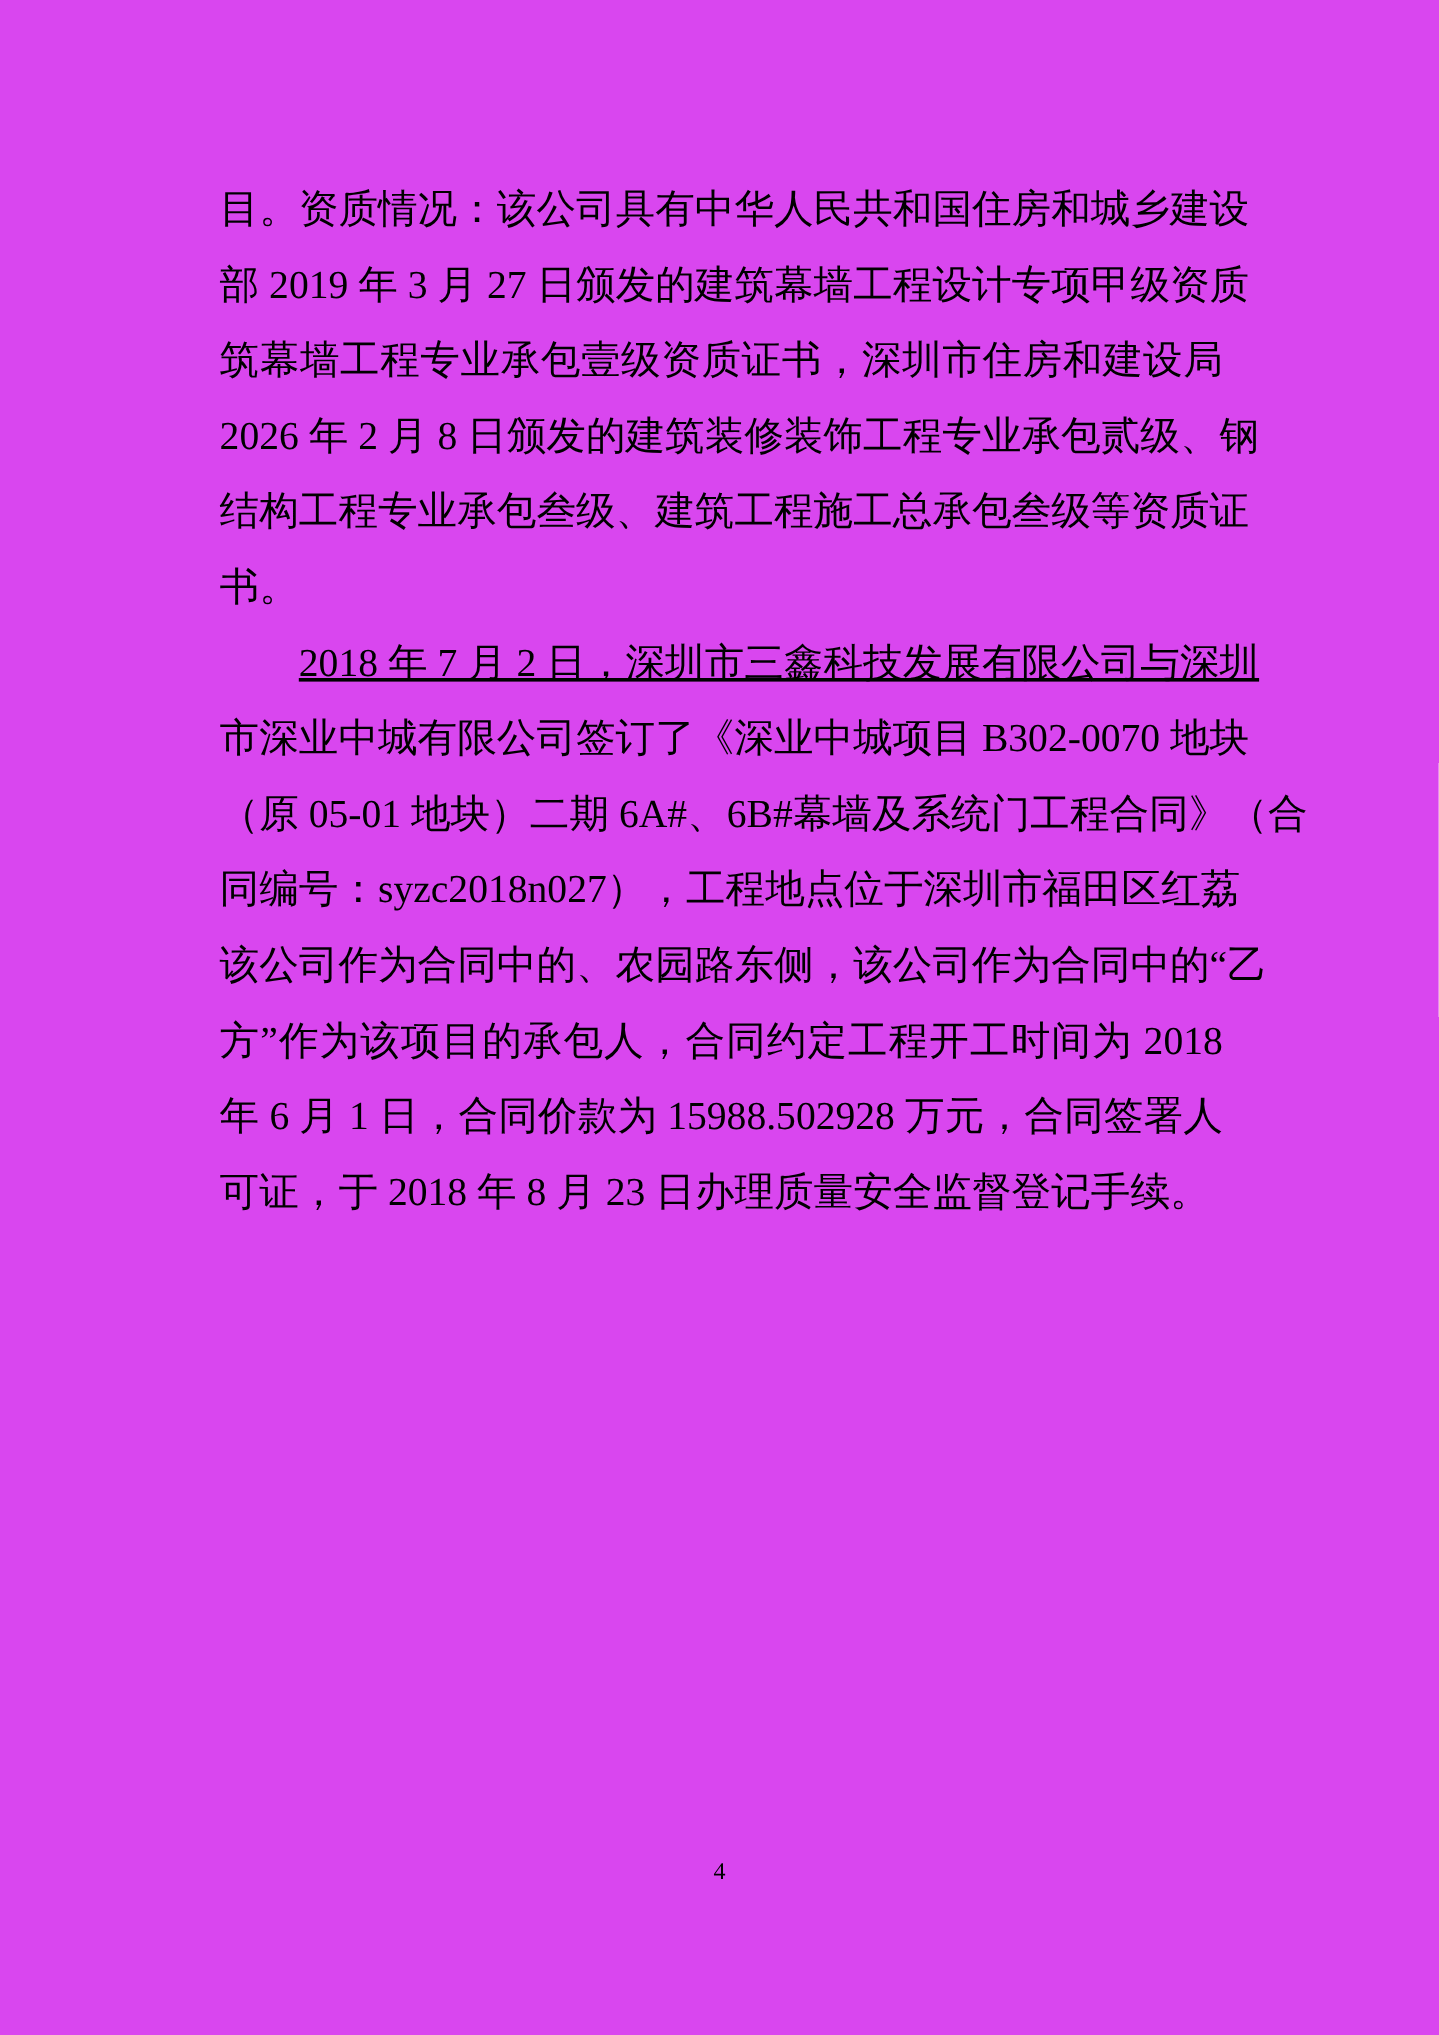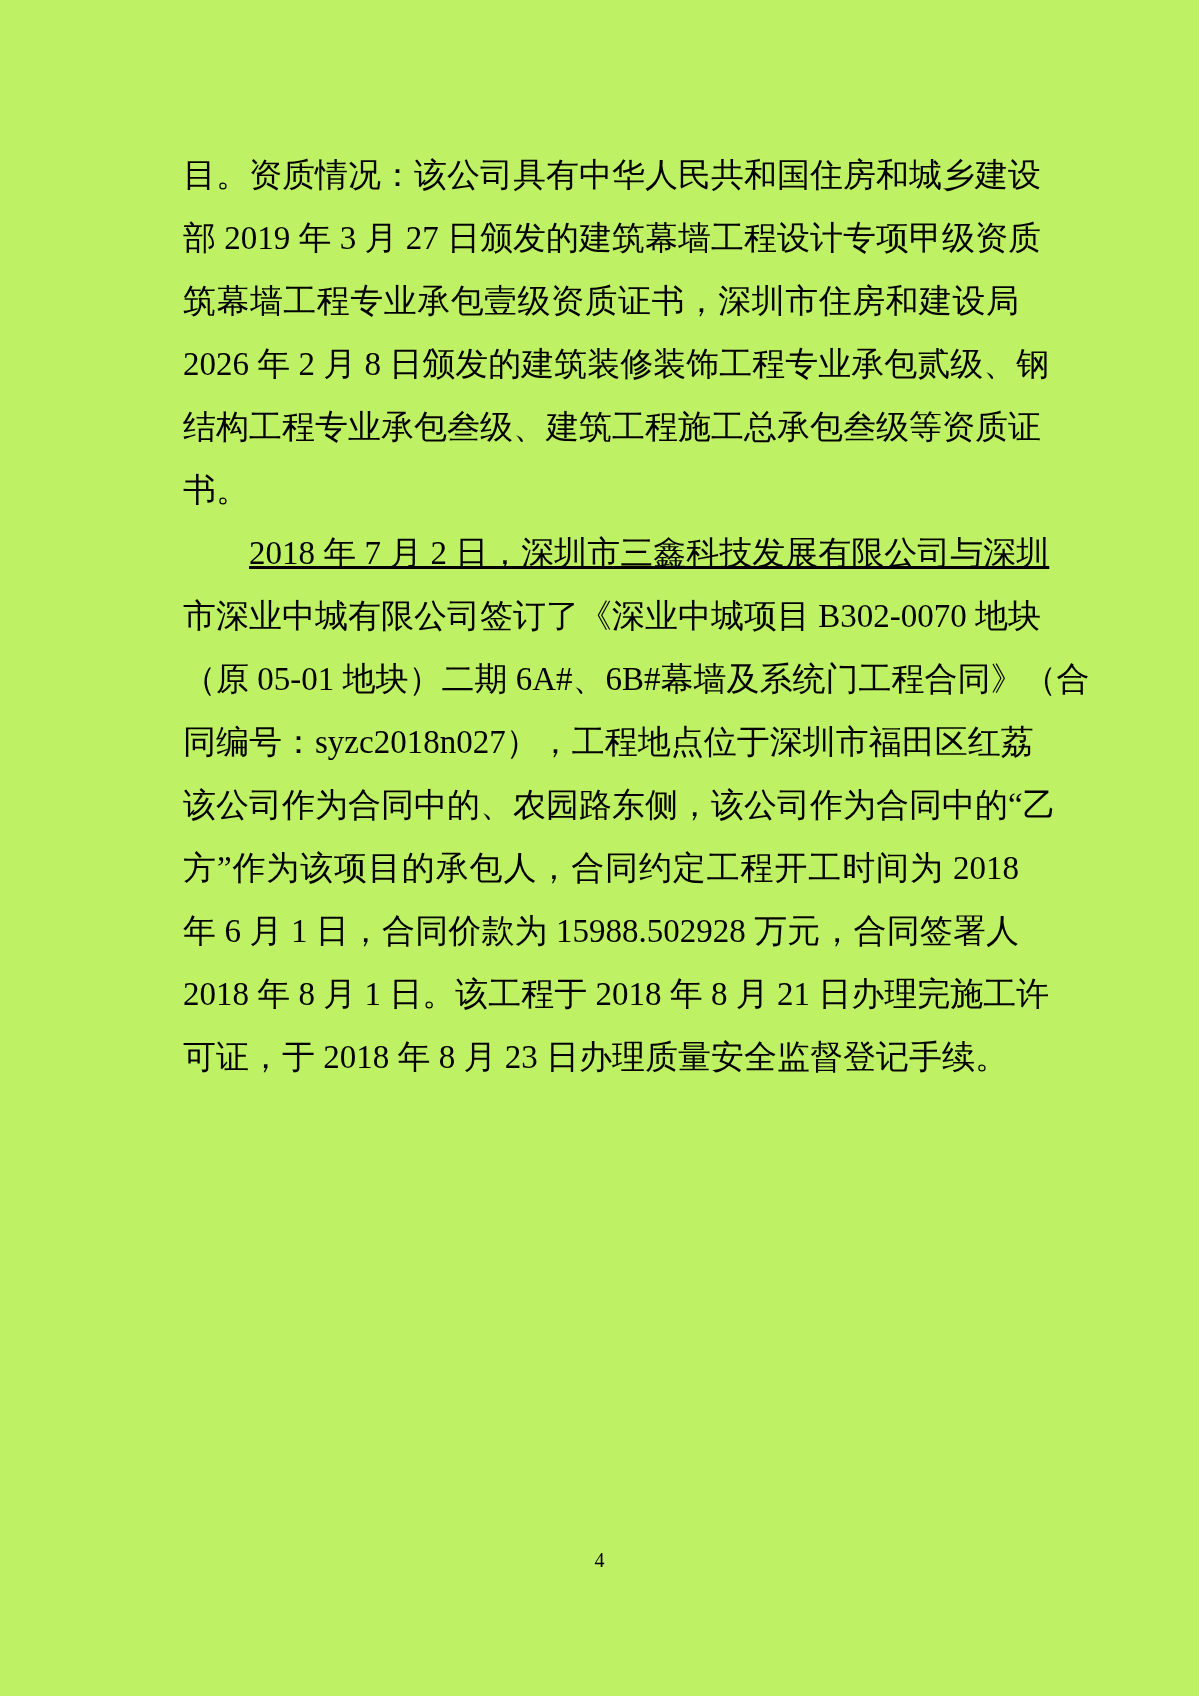--- a/index.html
+++ b/index.html
@@ -4,21 +4,21 @@
 <style>
   html, body {
     margin: 0;
     padding: 0;
     background: #ffffff;
   }
   .document-page {
     position: relative;
     width: 1199px;
     height: 1696px;
-    background: #bef264;
+    background: #d946ef;
     overflow: hidden;
     font-family: "Liberation Serif", "DejaVu Serif", serif;
     color: #000000;
   }
   .text-block {
     position: absolute;
     top: 144px;
     left: 183px;
     width: 836px;
     font-size: 33px;
@@ -67,21 +67,20 @@
     </div>
 
     <div>
       <div class="doc-line para-start">2018 年 7 月 2 日，深圳市三鑫科技发展有限公司与深圳</div>
       <div class="doc-line">市深业中城有限公司签订了《深业中城项目 B302-0070 地块</div>
       <div class="doc-line">（原 05-01 地块）二期 6A#、6B#幕墙及系统门工程合同》（合</div>
       <div class="doc-line">同编号：syzc2018n027），工程地点位于深圳市福田区红荔</div>
       <div class="doc-line">该公司作为合同中的、农园路东侧，该公司作为合同中的“乙</div>
       <div class="doc-line">方”作为该项目的承包人，合同约定工程开工时间为 2018</div>
       <div class="doc-line">年 6 月 1 日，合同价款为 15988.502928 万元，合同签署人</div>
-      <div class="doc-line">2018 年 8 月 1 日。该工程于 2018 年 8 月 21 日办理完施工许</div>
       <div class="doc-line para-end">可证，于 2018 年 8 月 23 日办理质量安全监督登记手续。</div>
     </div>
 
   </div>
 
   <div class="page-footer">4</div>
 
 </div>
 
 </body></html>

